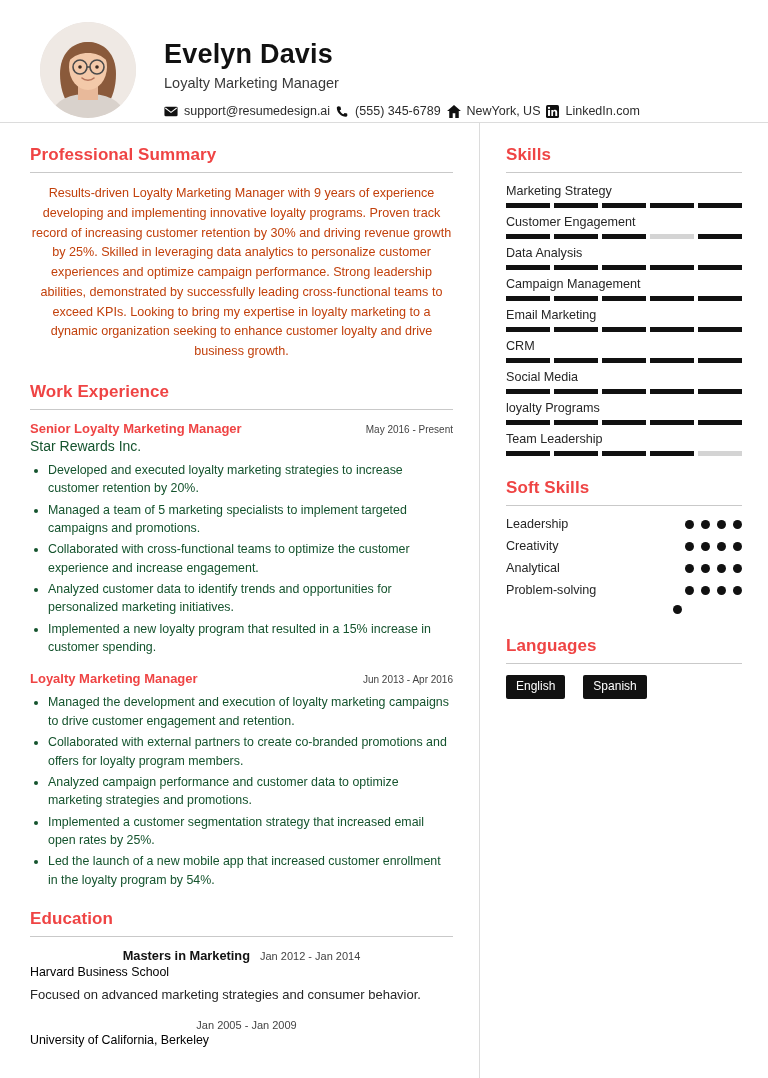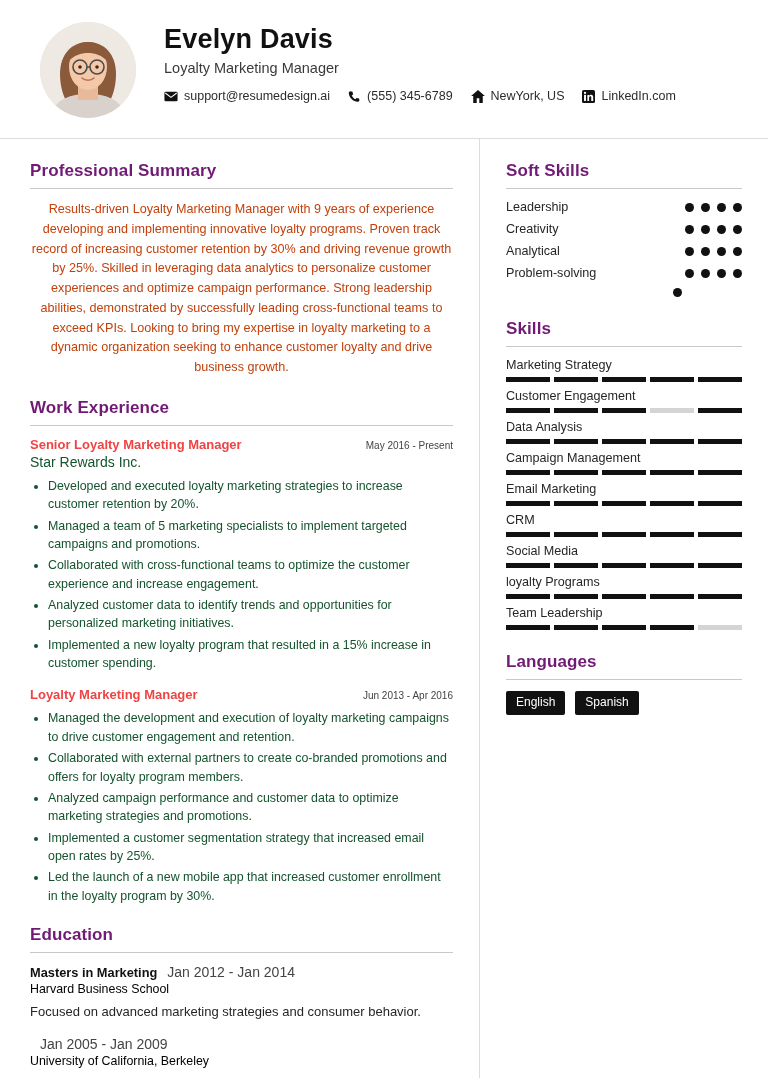--- a/index.html
+++ b/index.html
@@ -15,22 +15,22 @@
     min-height: 1078px;
     background: #fff;
     position: relative;
     display: flex;
     flex-direction: column;
   }
 
   
   .header {
     display: flex;
-    align-items: flex-start;
-    padding: 22px 28px 20px 28px;
+    align-items: flex-end;
+    padding: 22px 28px 4px 28px;
     border-bottom: 1px solid #dcdcdc;
   }
   .avatar-wrap {
     width: 96px;
     height: 96px;
     border-radius: 50%;
     overflow: hidden;
     flex: 0 0 96px;
     background: #e9e3df;
     margin-left: 12px;
@@ -48,21 +48,21 @@
   }
   .role {
     font-size: 14.5px;
     color: #3a3a3a;
     margin-top: 5px;
     font-weight: 400;
   }
   .contact-row {
     display: flex;
     align-items: center;
-    gap: 18px;
+    gap: 6px;
     margin-top: 13px;
     flex-wrap: wrap;
   }
   .contact-item {
     display: flex;
     align-items: center;
     gap: 6px;
     font-size: 12.5px;
     color: #2c2c2c;
   }
@@ -80,21 +80,21 @@
     border-right: 1px solid #dcdcdc;
   }
   .col-right {
     width: 288px;
     padding: 22px 26px 26px 26px;
   }
 
   .section-title {
     font-size: 17px;
     font-weight: bold;
-    color: #701a75;
+    color: #ef4444;
     letter-spacing: .1px;
   }
   .section-rule {
     border-bottom: 1px solid #c9c9c9;
     margin: 7px 0 11px 0;
   }
   .section { margin-bottom: 20px; }
 
   .summary-text {
     font-size: 12.6px;
@@ -134,25 +134,25 @@
     font-size: 12.4px;
     line-height: 1.48;
     color: #14532d;
     margin-bottom: 3px;
   }
 
   
   .edu { margin-bottom: 14px; }
   .edu-head {
     display: flex;
-    justify-content: flex-start;
+    justify-content: center;
     align-items: baseline;
   }
   .edu-degree { font-size: 12.8px; font-weight: bold; color: #111; }
-  .edu-dates { font-size: 14px; color: #444; white-space: nowrap; padding-left: 10px; }
+  .edu-dates { font-size: 11px; color: #444; white-space: nowrap; padding-left: 10px; }
   .edu-school { font-size: 12.4px; color: #000000; margin-top: 2px; }
   .edu-desc { font-size: 13px; color: #262626; margin-top: 7px; line-height: 1.45; }
 
   
   .skill-row { margin-bottom: 3px; }
   .skill-name {
     font-size: 12.6px;
     color: #262626;
     margin-bottom: 5px;
   }
@@ -172,21 +172,21 @@
     margin-bottom: 8px;
   }
   .soft-name { font-size: 12.6px; color: #262626; }
   .dots { display: flex; gap: 7px; }
   .dot {
     width: 9px; height: 9px; border-radius: 50%;
     background: #d4d4d4;
   }
   .dot.on { background: #111; }
 
-  .lang-chips { display: flex; gap: 10px; flex-wrap: wrap; margin-top: 4px; }
+  .lang-chips { display: flex; gap: 18px; flex-wrap: wrap; margin-top: 4px; }
   .chip {
     background: #111;
     color: #fff;
     font-size: 12px;
     padding: 4px 10px;
     border-radius: 2px;
     line-height: 1.3;
   }
   .right-section { margin-bottom: 22px; }
 </style>
@@ -305,21 +305,21 @@
         <div class="job">
           <div class="job-head">
             <div class="job-title">Loyalty Marketing Manager</div>
             <div class="job-dates">Jun 2013 - Apr 2016</div>
           </div>
           <ul class="bullets">
             <li>Managed the development and execution of loyalty marketing campaigns to drive customer engagement and retention.</li>
             <li>Collaborated with external partners to create co-branded promotions and offers for loyalty program members.</li>
             <li>Analyzed campaign performance and customer data to optimize marketing strategies and promotions.</li>
             <li>Implemented a customer segmentation strategy that increased email open rates by 25%.</li>
-            <li>Led the launch of a new mobile app that increased customer enrollment in the loyalty program by 30%.</li>
+            <li>Led the launch of a new mobile app that increased customer enrollment in the loyalty program by 54%.</li>
           </ul>
         </div>
       </div>
 
       <div class="section">
         <div class="section-title">Education</div>
         <div class="section-rule"></div>
 
         <div class="edu">
           <div class="edu-head">
@@ -337,20 +337,124 @@
           <div class="edu-school">University of California, Berkeley</div>
 
         </div>
       </div>
 
     </div>
 
     <div class="col-right">
 
       <div class="right-section">
+        <div class="section-title">Skills</div>
+        <div class="section-rule"></div>
+
+        <div class="skill-row">
+          <div class="skill-name">Marketing Strategy</div>
+          <div class="skill-bar">
+            <span class="seg on"></span>
+            <span class="seg on"></span>
+            <span class="seg on"></span>
+            <span class="seg on"></span>
+            <span class="seg on"></span>
+          </div>
+        </div>
+
+        <div class="skill-row">
+          <div class="skill-name">Customer Engagement</div>
+          <div class="skill-bar">
+            <span class="seg on"></span>
+            <span class="seg on"></span>
+            <span class="seg on"></span>
+            <span class="seg"></span>
+            <span class="seg on"></span>
+          </div>
+        </div>
+
+        <div class="skill-row">
+          <div class="skill-name">Data Analysis</div>
+          <div class="skill-bar">
+            <span class="seg on"></span>
+            <span class="seg on"></span>
+            <span class="seg on"></span>
+            <span class="seg on"></span>
+            <span class="seg on"></span>
+          </div>
+        </div>
+
+        <div class="skill-row">
+          <div class="skill-name">Campaign Management</div>
+          <div class="skill-bar">
+            <span class="seg on"></span>
+            <span class="seg on"></span>
+            <span class="seg on"></span>
+            <span class="seg on"></span>
+            <span class="seg on"></span>
+          </div>
+        </div>
+
+        <div class="skill-row">
+          <div class="skill-name">Email Marketing</div>
+          <div class="skill-bar">
+            <span class="seg on"></span>
+            <span class="seg on"></span>
+            <span class="seg on"></span>
+            <span class="seg on"></span>
+            <span class="seg on"></span>
+          </div>
+        </div>
+
+        <div class="skill-row">
+          <div class="skill-name">CRM</div>
+          <div class="skill-bar">
+            <span class="seg on"></span>
+            <span class="seg on"></span>
+            <span class="seg on"></span>
+            <span class="seg on"></span>
+            <span class="seg on"></span>
+          </div>
+        </div>
+
+        <div class="skill-row">
+          <div class="skill-name">Social Media</div>
+          <div class="skill-bar">
+            <span class="seg on"></span>
+            <span class="seg on"></span>
+            <span class="seg on"></span>
+            <span class="seg on"></span>
+            <span class="seg on"></span>
+          </div>
+        </div>
+
+        <div class="skill-row">
+          <div class="skill-name">loyalty Programs</div>
+          <div class="skill-bar">
+            <span class="seg on"></span>
+            <span class="seg on"></span>
+            <span class="seg on"></span>
+            <span class="seg on"></span>
+            <span class="seg on"></span>
+          </div>
+        </div>
+
+        <div class="skill-row">
+          <div class="skill-name">Team Leadership</div>
+          <div class="skill-bar">
+            <span class="seg on"></span>
+            <span class="seg on"></span>
+            <span class="seg on"></span>
+            <span class="seg on"></span>
+            <span class="seg"></span>
+          </div>
+        </div>
+      </div>
+
+      <div class="right-section">
         <div class="section-title">Soft Skills</div>
         <div class="section-rule"></div>
 
         <div class="soft-row">
           <div class="soft-name">Leadership</div>
           <div class="dots">
             <span class="dot on"></span>
             <span class="dot on"></span>
             <span class="dot on"></span>
             <span class="dot on"></span>
@@ -384,124 +488,20 @@
             <span class="dot on"></span>
             <span class="dot on"></span>
             <span class="dot on"></span>
           </div>
         </div>
 
         <div class="soft-row">
           <div class="soft-name"></div>
           <div class="dots" style="width:69px;">
             <span class="dot on"></span>
-          </div>
-        </div>
-      </div>
-
-      <div class="right-section">
-        <div class="section-title">Skills</div>
-        <div class="section-rule"></div>
-
-        <div class="skill-row">
-          <div class="skill-name">Marketing Strategy</div>
-          <div class="skill-bar">
-            <span class="seg on"></span>
-            <span class="seg on"></span>
-            <span class="seg on"></span>
-            <span class="seg on"></span>
-            <span class="seg on"></span>
-          </div>
-        </div>
-
-        <div class="skill-row">
-          <div class="skill-name">Customer Engagement</div>
-          <div class="skill-bar">
-            <span class="seg on"></span>
-            <span class="seg on"></span>
-            <span class="seg on"></span>
-            <span class="seg"></span>
-            <span class="seg on"></span>
-          </div>
-        </div>
-
-        <div class="skill-row">
-          <div class="skill-name">Data Analysis</div>
-          <div class="skill-bar">
-            <span class="seg on"></span>
-            <span class="seg on"></span>
-            <span class="seg on"></span>
-            <span class="seg on"></span>
-            <span class="seg on"></span>
-          </div>
-        </div>
-
-        <div class="skill-row">
-          <div class="skill-name">Campaign Management</div>
-          <div class="skill-bar">
-            <span class="seg on"></span>
-            <span class="seg on"></span>
-            <span class="seg on"></span>
-            <span class="seg on"></span>
-            <span class="seg on"></span>
-          </div>
-        </div>
-
-        <div class="skill-row">
-          <div class="skill-name">Email Marketing</div>
-          <div class="skill-bar">
-            <span class="seg on"></span>
-            <span class="seg on"></span>
-            <span class="seg on"></span>
-            <span class="seg on"></span>
-            <span class="seg on"></span>
-          </div>
-        </div>
-
-        <div class="skill-row">
-          <div class="skill-name">CRM</div>
-          <div class="skill-bar">
-            <span class="seg on"></span>
-            <span class="seg on"></span>
-            <span class="seg on"></span>
-            <span class="seg on"></span>
-            <span class="seg on"></span>
-          </div>
-        </div>
-
-        <div class="skill-row">
-          <div class="skill-name">Social Media</div>
-          <div class="skill-bar">
-            <span class="seg on"></span>
-            <span class="seg on"></span>
-            <span class="seg on"></span>
-            <span class="seg on"></span>
-            <span class="seg on"></span>
-          </div>
-        </div>
-
-        <div class="skill-row">
-          <div class="skill-name">loyalty Programs</div>
-          <div class="skill-bar">
-            <span class="seg on"></span>
-            <span class="seg on"></span>
-            <span class="seg on"></span>
-            <span class="seg on"></span>
-            <span class="seg on"></span>
-          </div>
-        </div>
-
-        <div class="skill-row">
-          <div class="skill-name">Team Leadership</div>
-          <div class="skill-bar">
-            <span class="seg on"></span>
-            <span class="seg on"></span>
-            <span class="seg on"></span>
-            <span class="seg on"></span>
-            <span class="seg"></span>
           </div>
         </div>
       </div>
 
       <div class="right-section">
         <div class="section-title">Languages</div>
         <div class="section-rule"></div>
         <div class="lang-chips">
           <span class="chip">English</span>
           <span class="chip">Spanish</span>

